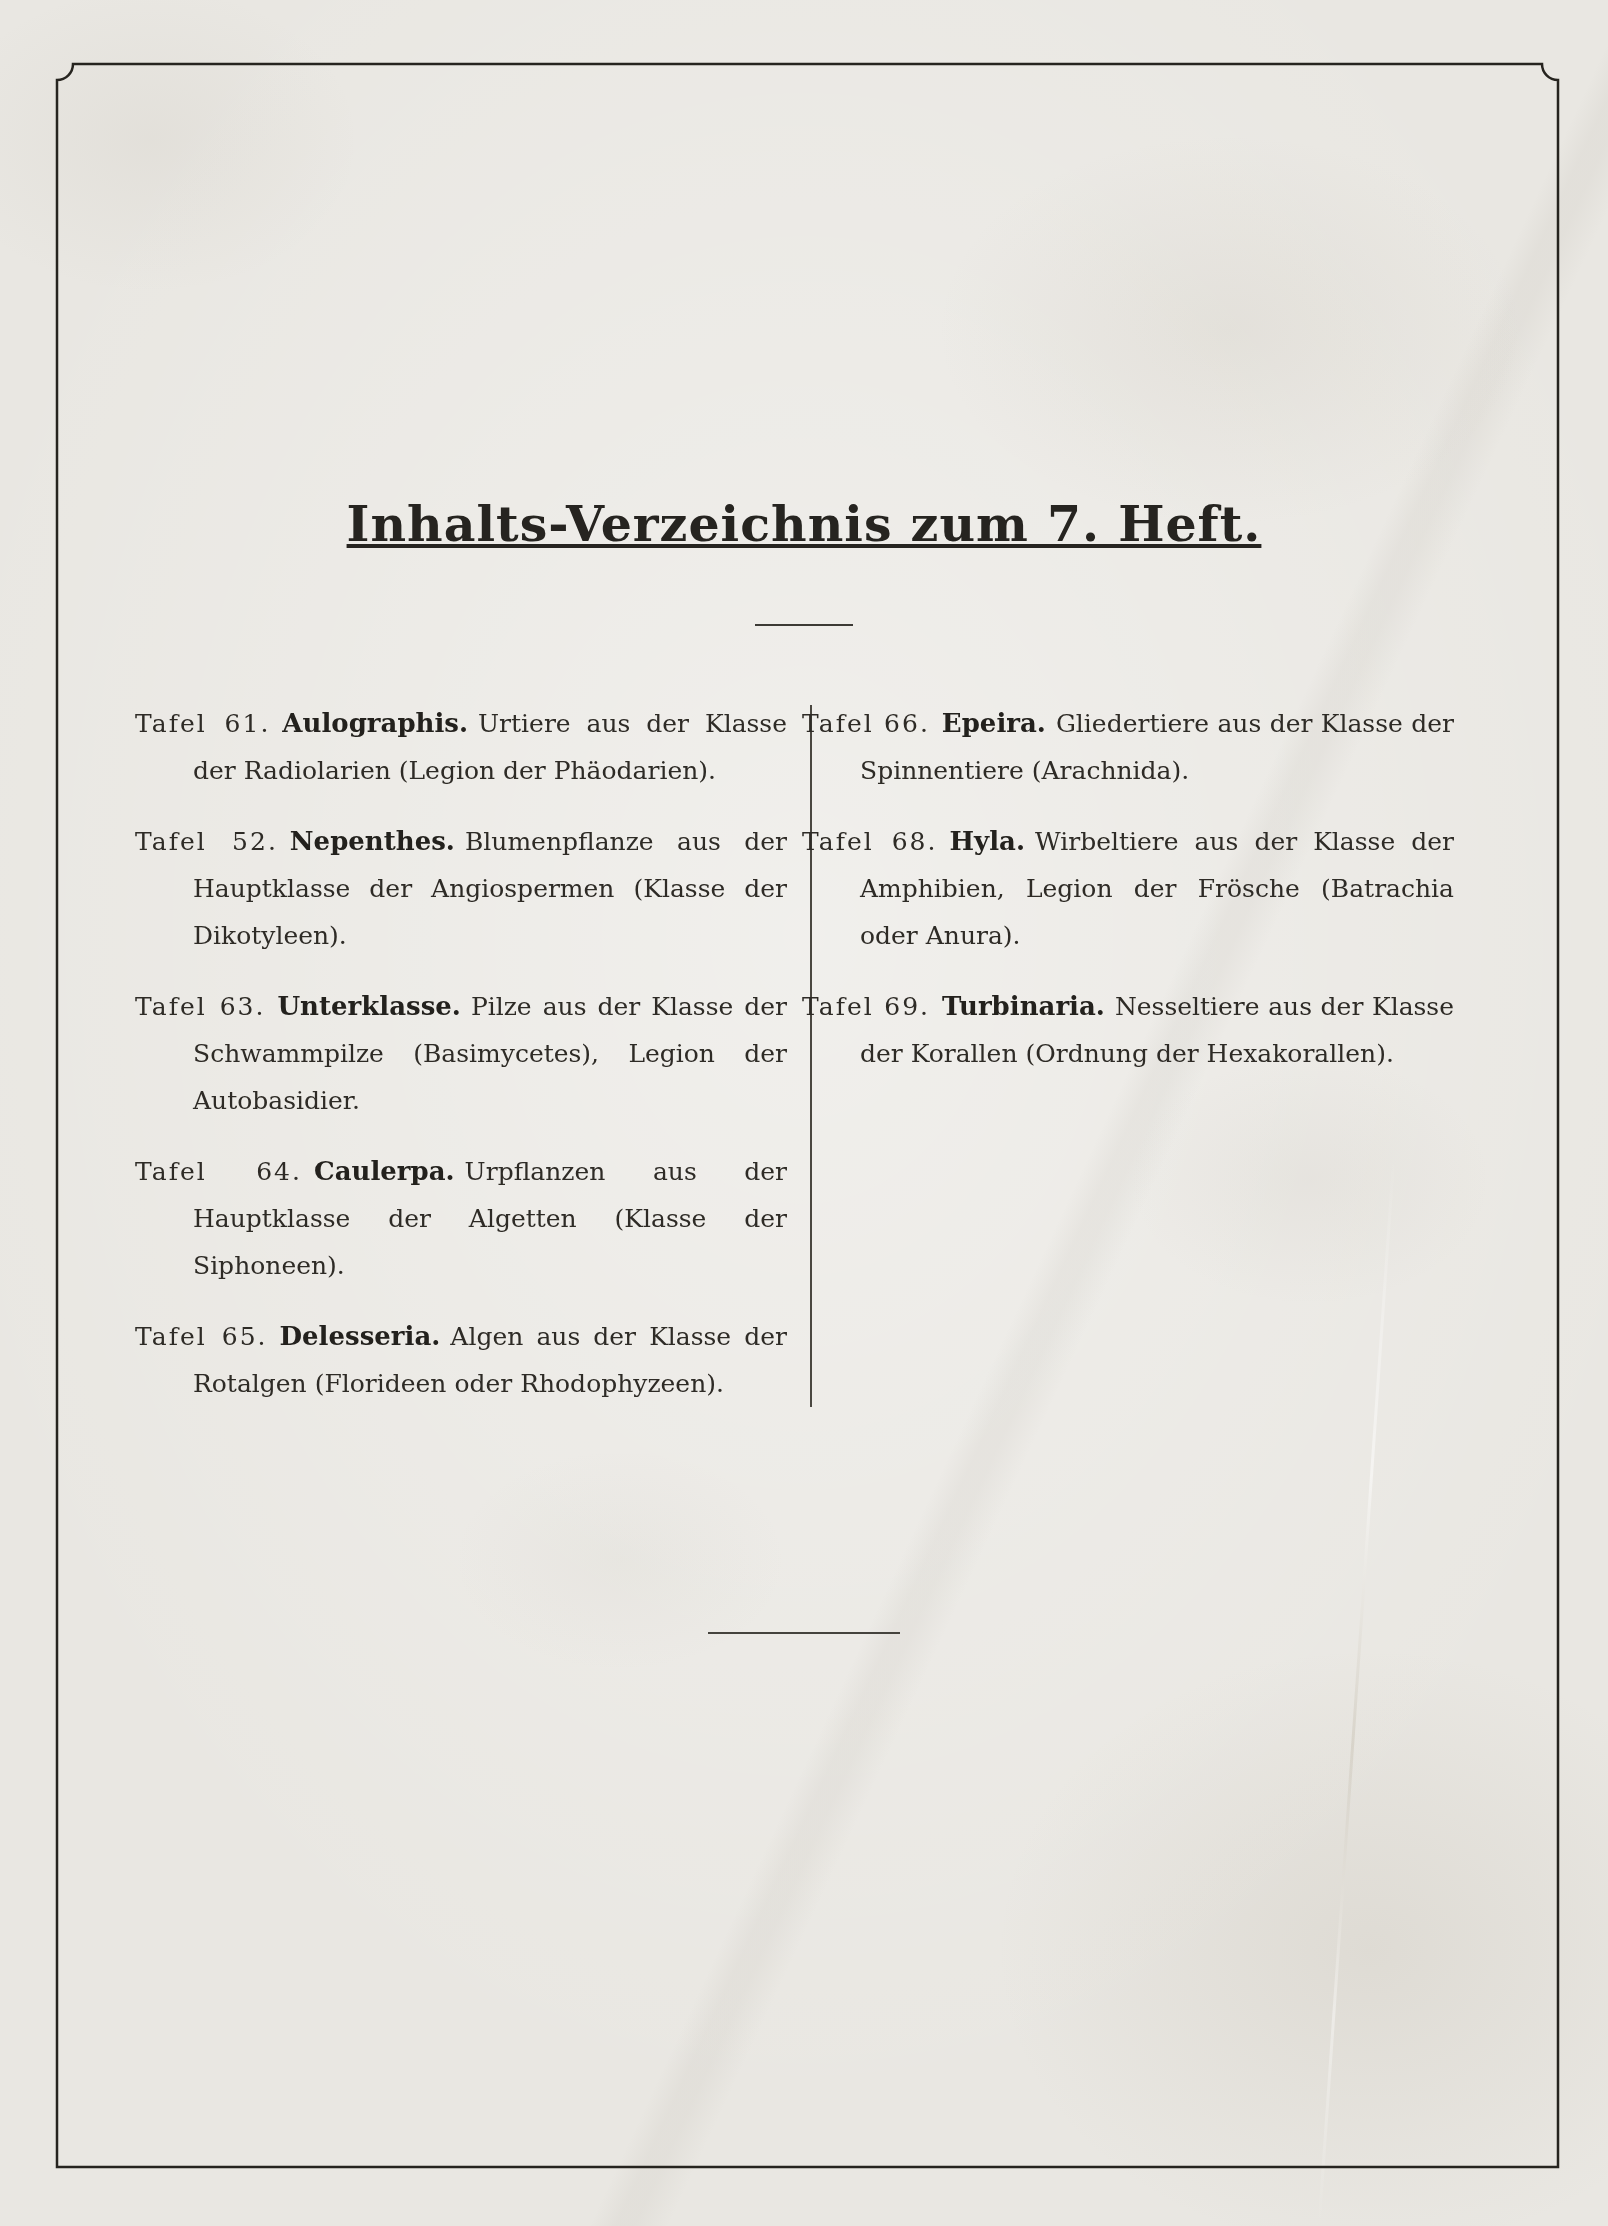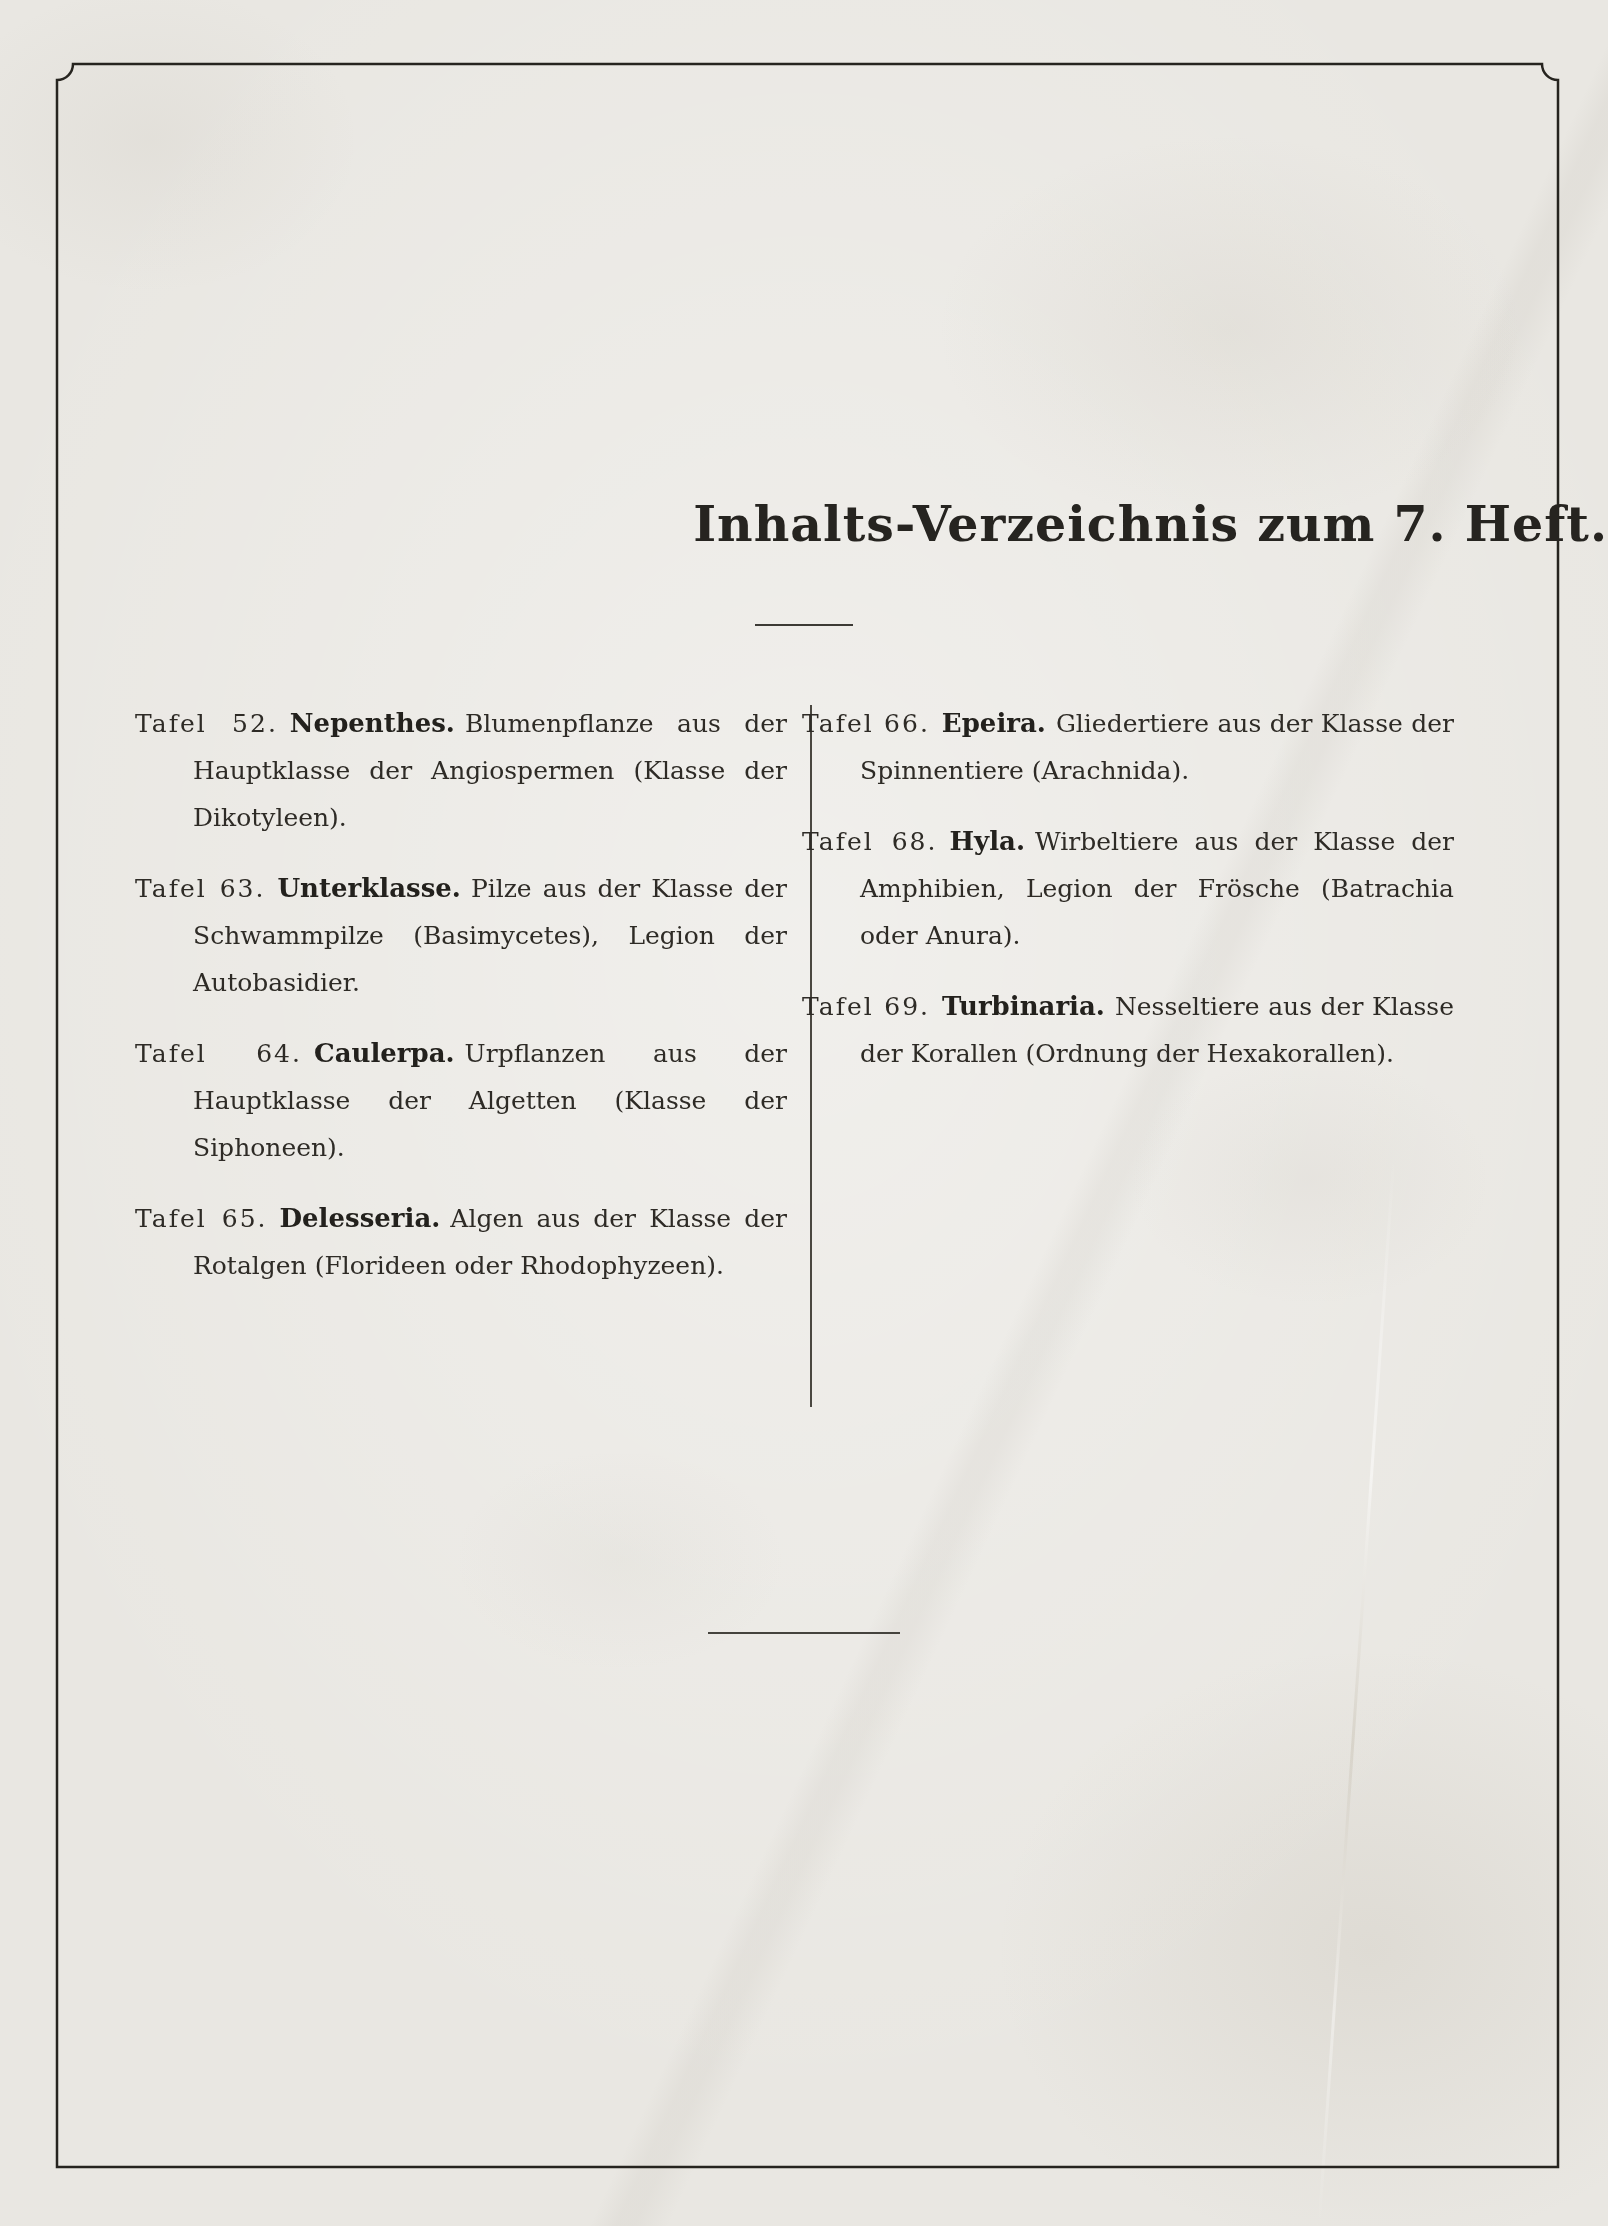--- a/index.html
+++ b/index.html
@@ -45,25 +45,26 @@
     left: 0;
     top: 0;
     width: 1608px;
     height: 2226px;
   }
   .page-title {
     position: absolute;
     left: 0;
     top: 495px;
     width: 1608px;
-    text-align: right;
+    text-align: center;
     font-size: 49px;
     font-weight: 700;
     letter-spacing: 1px;
     color: #262420;
+    text-decoration: underline;
   }
   .rule-under-title {
     position: absolute;
     top: 624px;
     left: 50%;
     transform: translateX(-50%);
     width: 98px;
     height: 2px;
     background: #3c3a35;
   }
@@ -122,20 +123,23 @@
 <svg class="frame-svg" viewBox="0 0 1608 2226" xmlns="http://www.w3.org/2000/svg">
   <path d="M 73 64 H 1542 A 16 16 0 0 0 1558 80 V 2167 H 57 V 80 A 16 16 0 0 0 73 64 Z" fill="none" stroke="#26241f" stroke-width="2.5"></path>
 </svg>
 
 <div class="page-title">Inhalts-Verzeichnis zum 7. Heft.</div>
 
 <div class="rule-under-title"></div>
 
 <div class="column column-left">
   <p class="entry">
+    <span class="tafel">Tafel 61.</span><span class="genus">Aulographis.</span><span class="desc">Urtiere aus der Klasse der Radiolarien (Legion der Phäodarien).</span>
+  </p>
+  <p class="entry">
     <span class="tafel">Tafel 52.</span><span class="genus">Nepenthes.</span><span class="desc">Blumenpflanze aus der Hauptklasse der Angiospermen (Klasse der Dikotyleen).</span>
   </p>
   <p class="entry">
     <span class="tafel">Tafel 63.</span><span class="genus">Unterklasse.</span><span class="desc">Pilze aus der Klasse der Schwammpilze (Basimycetes), Legion der Autobasidier.</span>
   </p>
   <p class="entry">
     <span class="tafel">Tafel 64.</span><span class="genus">Caulerpa.</span><span class="desc">Urpflanzen aus der Hauptklasse der Algetten (Klasse der Siphoneen).</span>
   </p>
   <p class="entry">
     <span class="tafel">Tafel 65.</span><span class="genus">Delesseria.</span><span class="desc">Algen aus der Klasse der Rotalgen (Florideen oder Rhodophyzeen).</span>

